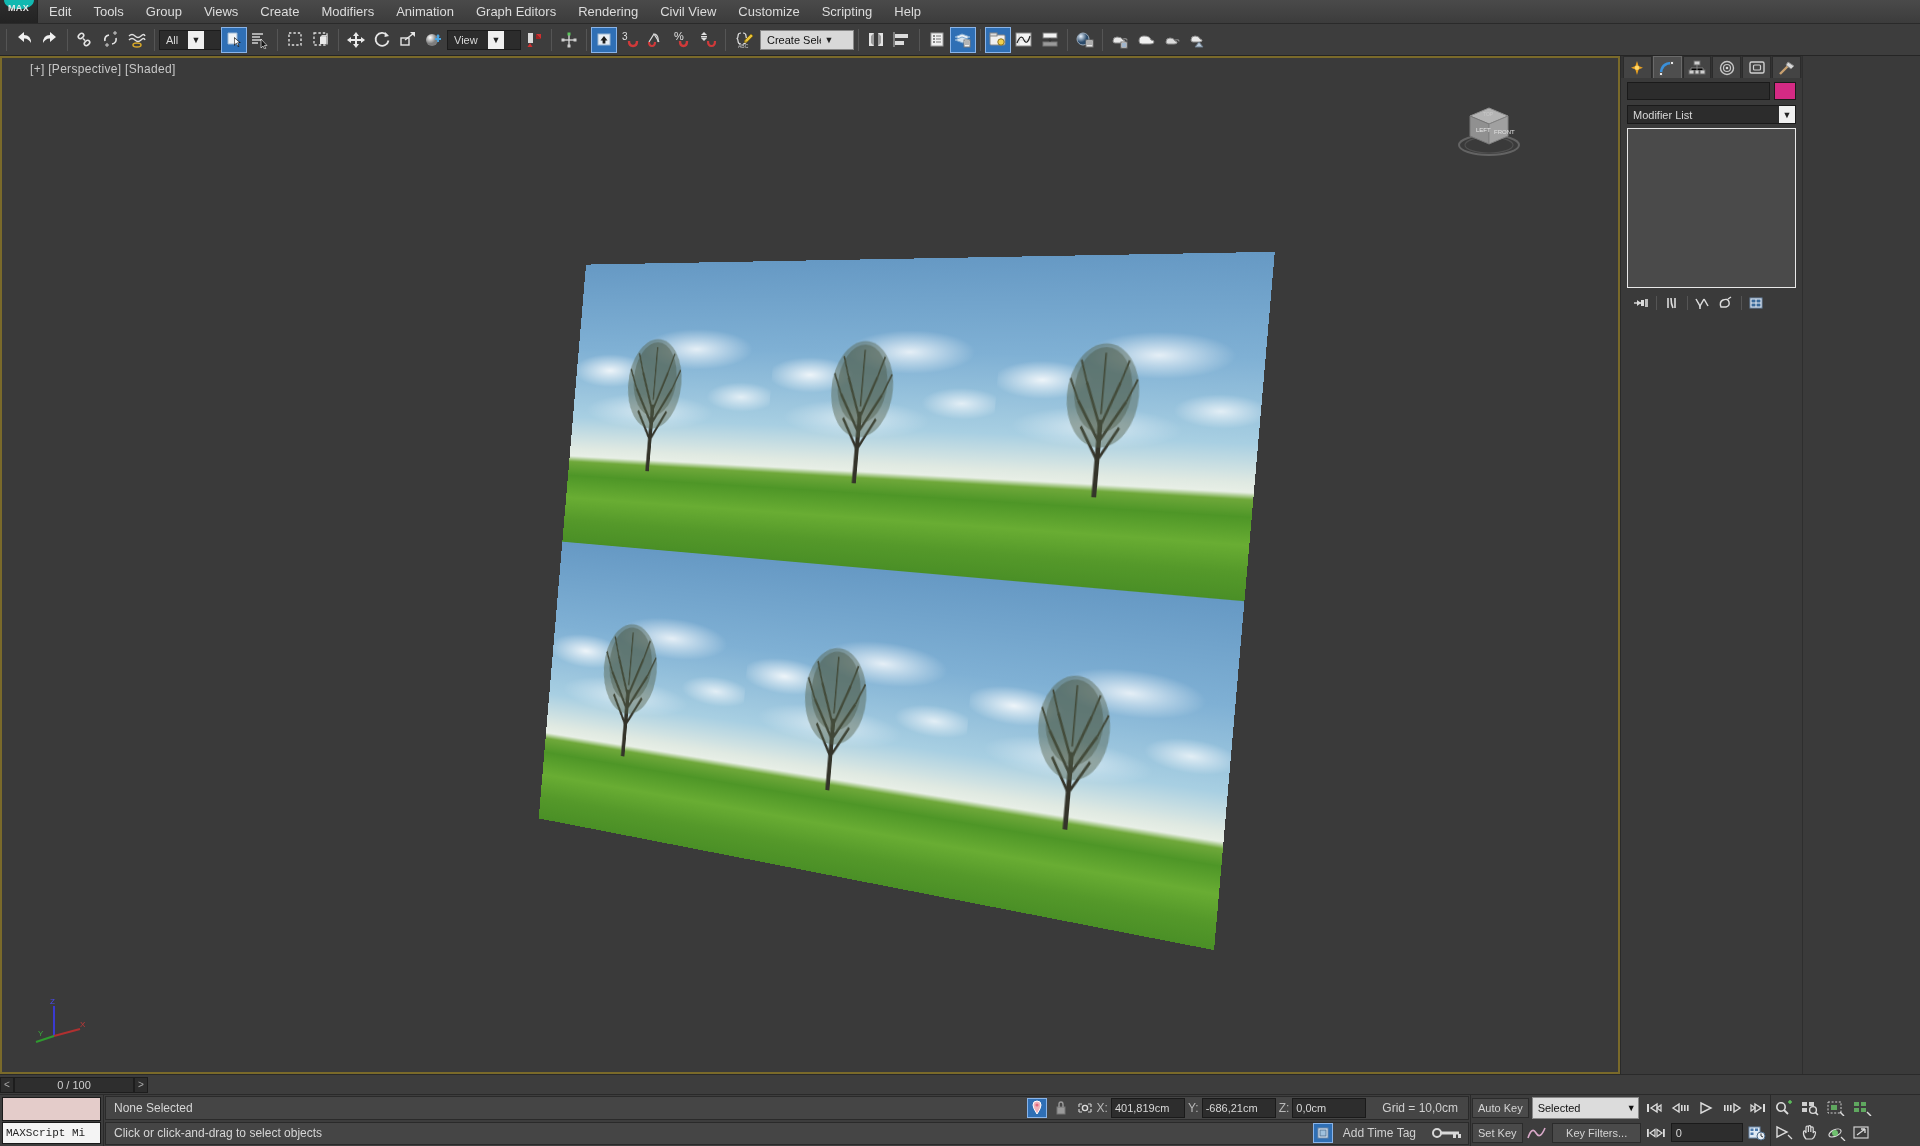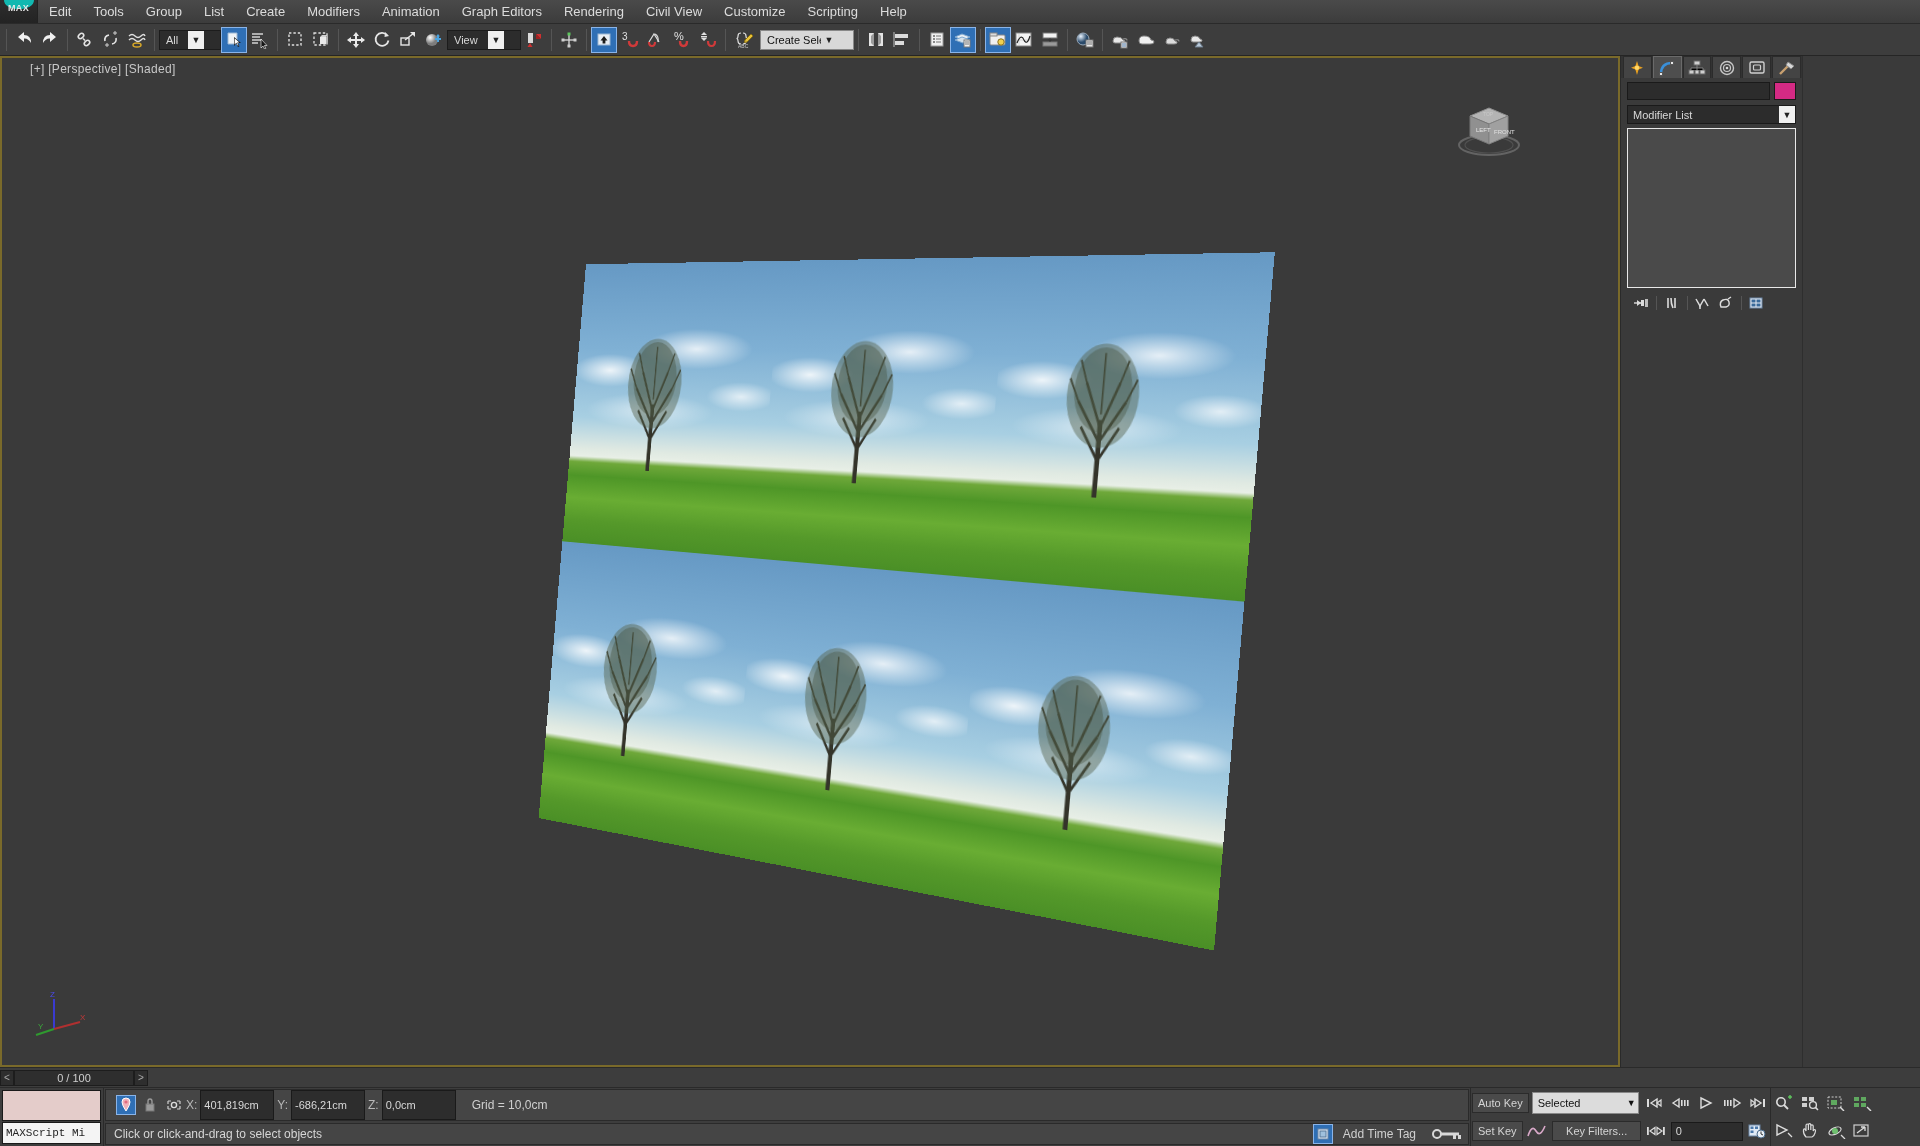--- a/index.html
+++ b/index.html
@@ -118,21 +118,21 @@
   .mxs-bot { height:22px; background:#f4f4f4; border:1px solid #1a1a1a; margin:1px 2px 2px 2px;
     font-family:"Liberation Mono", monospace; font-size:11px; color:#222;
     display:flex; align-items:center; padding-left:3px; overflow:hidden; white-space:nowrap;}
   .statmid { flex:1; display:flex; flex-direction:column; min-width:0;}
   .statline { flex:1; display:flex; align-items:center; border:1px solid #2a2a2a;
     background:#454545; margin:1px; font-size:12px; color:#d6d6d6; padding-left:8px;
     min-width:0;}
   .statline .grow { flex:1; min-width:0; overflow:hidden; white-space:nowrap;}
   .xyz { display:flex; align-items:center; gap:3px; padding-right:6px;}
   .xyz .lab { color:#b8b8b8; font-size:12px;}
-  .xyz .fld { width:74px; height:30px; background:#2d2d2d; border:1px solid #1a1a1a;
+  .xyz .fld { width:74px; height:20px; background:#2d2d2d; border:1px solid #1a1a1a;
     color:#d8d8d8; font-size:11px; display:flex; align-items:center; padding-left:3px;}
   .gridlab { font-size:12px; color:#d0d0d0; padding:0 10px; white-space:nowrap;}
   .sbtn { width:20px; height:20px; display:flex; align-items:center; justify-content:center;
     margin:0 2px;}
   .sbtn.on { background:#2f6fb5; border:1px solid #8ab4e8;}
   .addtag { font-size:12px; color:#d0d0d0; padding:0 8px; white-space:nowrap;}
 
   .keyctl { width:300px; flex:0 0 300px; display:flex; flex-direction:column;
     border-left:1px solid #2a2a2a; padding:1px;}
   .keyrow { flex:1; display:flex; align-items:center; gap:3px;}
@@ -154,21 +154,21 @@
 <body>
 
 <div class="menubar">
   <div class="maxlogo">
     <div class="swoosh"></div>
     <span>MAX</span>
   </div>
   <div class="menuitem">Edit</div>
   <div class="menuitem">Tools</div>
   <div class="menuitem">Group</div>
-  <div class="menuitem">List</div>
+  <div class="menuitem">Views</div>
   <div class="menuitem">Create</div>
   <div class="menuitem">Modifiers</div>
   <div class="menuitem">Animation</div>
   <div class="menuitem">Graph Editors</div>
   <div class="menuitem">Rendering</div>
   <div class="menuitem">Civil View</div>
   <div class="menuitem">Customize</div>
   <div class="menuitem">Scripting</div>
   <div class="menuitem">Help</div>
 </div>
@@ -722,20 +722,21 @@
 
 <div class="statusarea">
 
   <div class="mxs">
     <div class="mxs-top"></div>
     <div class="mxs-bot">MAXScript Mi</div>
   </div>
 
   <div class="statmid">
     <div class="statline">
+      <span class="grow">None Selected</span>
       <div class="sbtn on">
         <svg width="14" height="16" viewBox="0 0 14 16">
             <path d="M7 1 Q11 1 11 5 Q11 8 7 14 Q3 8 3 5 Q3 1 7 1 Z" fill="#f0b0b8" stroke="#fff"></path>
           <circle cx="7" cy="5" r="1.6" fill="#e06a80"></circle>
           </svg>
       </div>
       <div class="sbtn">
         <svg width="14" height="16" viewBox="0 0 14 16">
             <rect x="3" y="7" width="8" height="7" fill="#9a9a9a" stroke="#777"></rect>
           <path d="M5 7 L5 4.5 Q5 2 7 2 Q9 2 9 4.5 L9 7" fill="none" stroke="#9a9a9a" stroke-width="1.4"></path>

